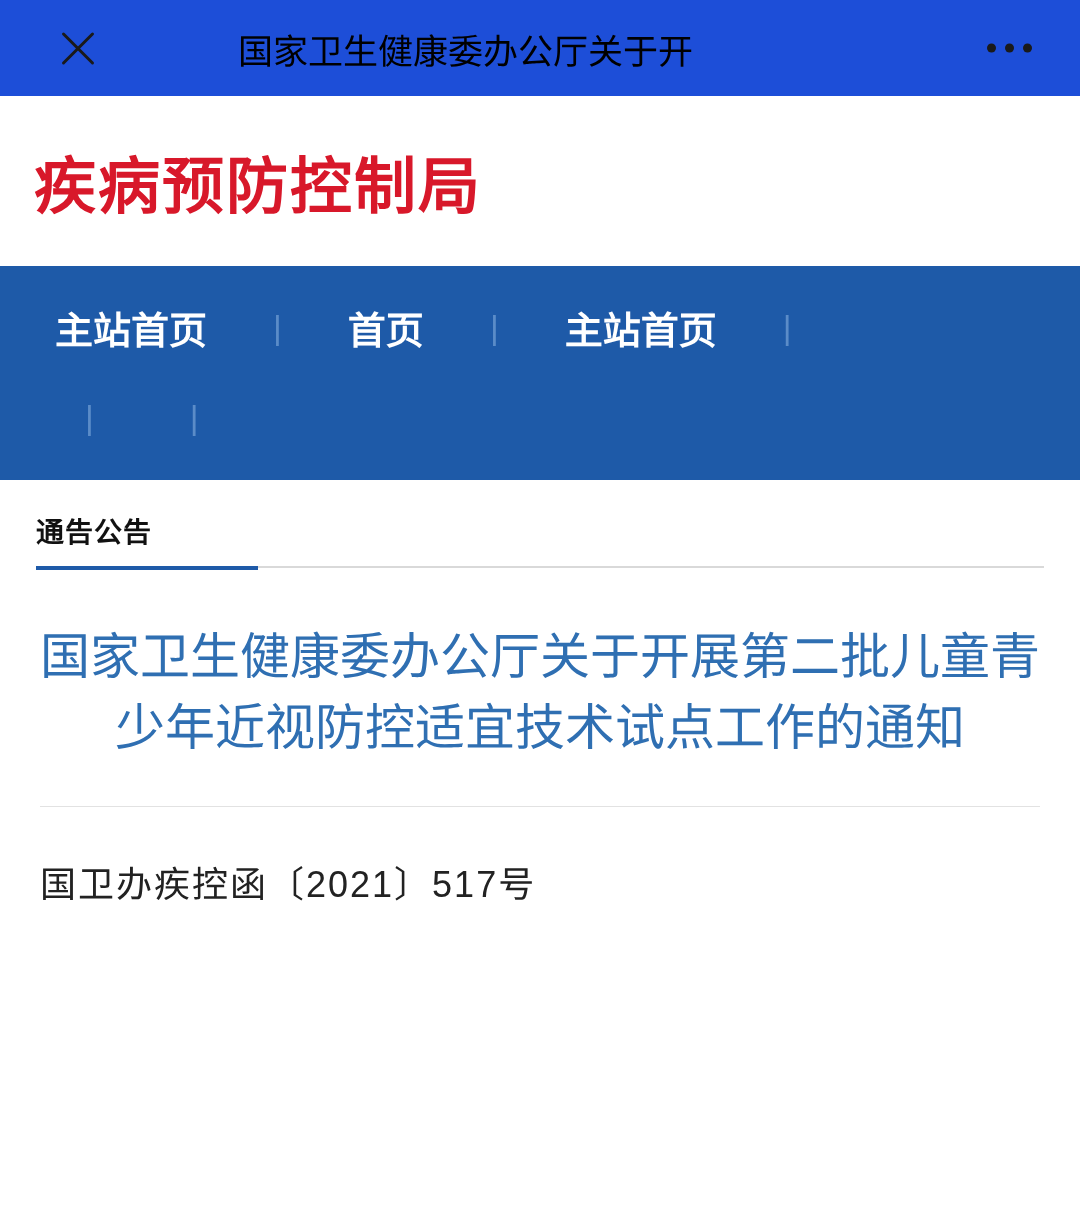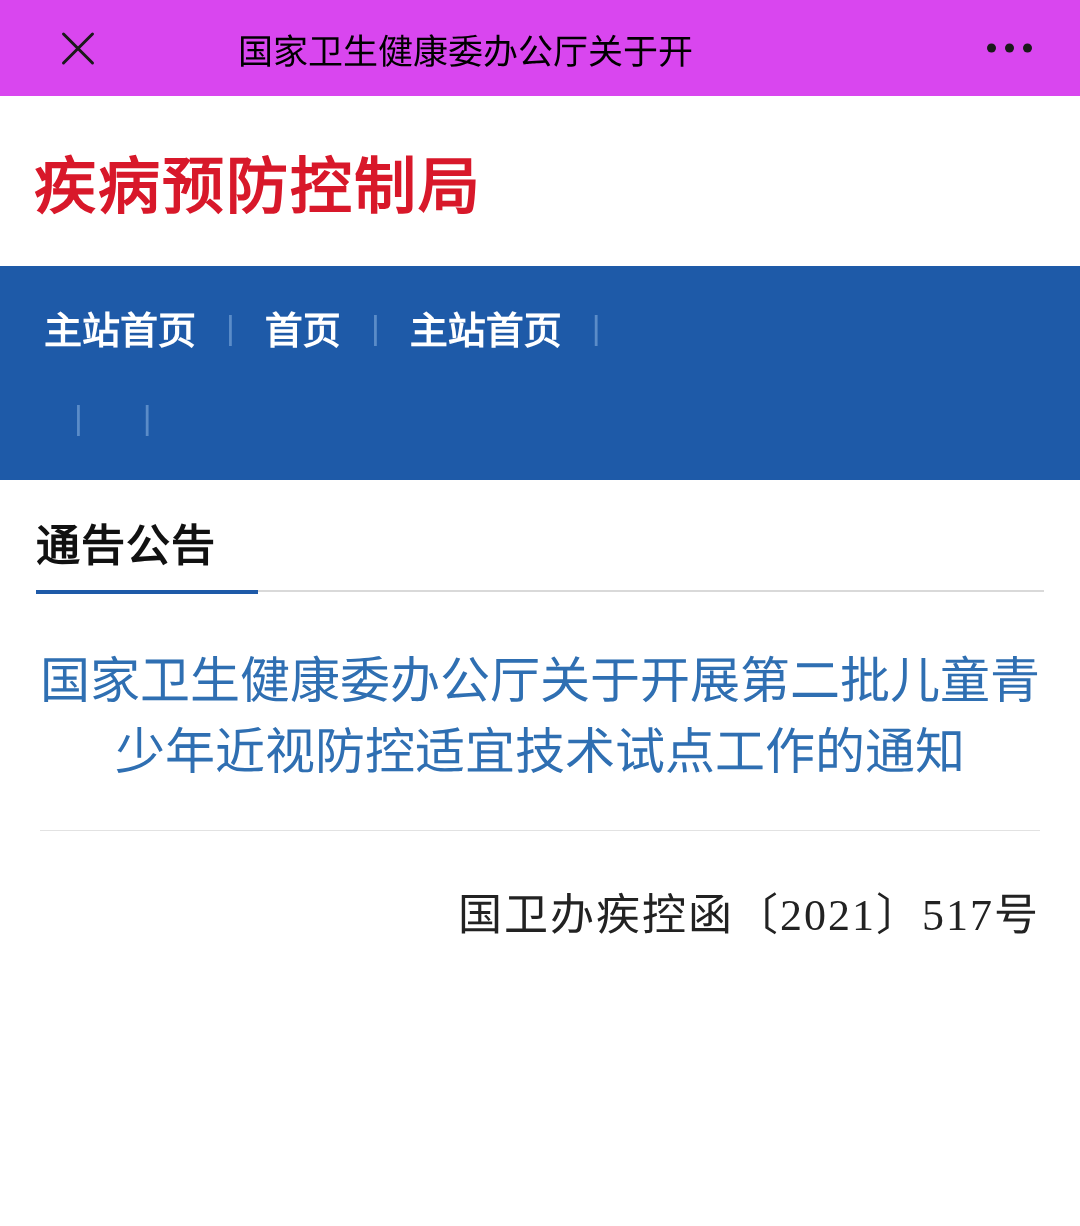--- a/index.html
+++ b/index.html
@@ -12,21 +12,21 @@
     height: 1226px;
     background: #ffffff;
     font-family: "Liberation Sans", "DejaVu Sans", sans-serif;
     overflow: hidden;
   }
 
   
   .topbar {
     position: relative;
     height: 96px;
-    background: #d946ef;
+    background: #1d4ed8;
     display: flex;
     align-items: center;
   }
   .close-btn {
     position: absolute;
     left: 56px;
     top: 50%;
     transform: translateY(-50%);
     width: 44px;
     height: 44px;
@@ -94,22 +94,23 @@
   }
 
   
   .navbar {
     background: #1e5aa8;
     padding: 16px 0 18px 0;
   }
   .nav-row {
     display: flex;
     align-items: center;
-    padding-left: 44px;
+    padding-left: 55px;
     height: 90px;
+    gap: 36px;
   }
   .nav-item {
     color: #ffffff;
     font-size: 38px;
     font-weight: bold;
     white-space: nowrap;
     font-family: "DejaVu Sans", "Liberation Sans", sans-serif;
     cursor: pointer;
   }
   .nav-sep {
@@ -122,21 +123,21 @@
   
   .section {
     padding: 30px 36px 0 36px;
   }
   .section-head {
     position: relative;
     padding-bottom: 16px;
   }
   .section-title {
     display: inline-block;
-    font-size: 44px;
+    font-size: 28px;
     font-weight: bold;
     color: #111111;
     letter-spacing: 1px;
     font-family: "DejaVu Sans", "Liberation Sans", sans-serif;
   }
   .section-rule {
     height: 2px;
     background: #d9d9d9;
     width: 100%;
     position: relative;
@@ -171,25 +172,25 @@
     font-family: "DejaVu Sans", "Liberation Sans", sans-serif;
   }
   .article-meta .meta-gap { display: inline-block; width: 26px; }
   .meta-rule {
     margin-top: 42px;
     height: 1px;
     background: #e2e2e2;
   }
   .doc-number {
     margin-top: 48px;
-    text-align: right;
-    font-size: 44px;
+    text-align: left;
+    font-size: 36px;
     color: #222222;
     letter-spacing: 2px;
-    font-family: Liberation Serif, serif;
+    font-family: Liberation Sans, sans-serif;
   }
 </style>
 </head>
 <body>
 
 <div class="topbar">
   <div class="close-btn"></div>
   <div class="topbar-title">国家卫生健康委办公厅关于开</div>
   <div class="more-btn">
     <i></i>

